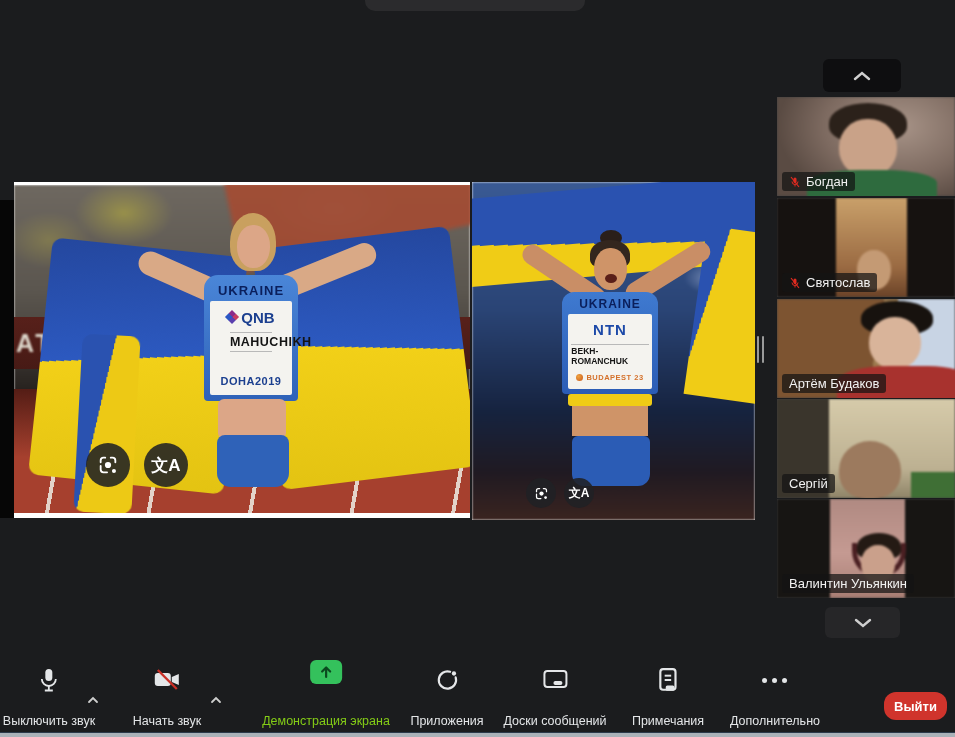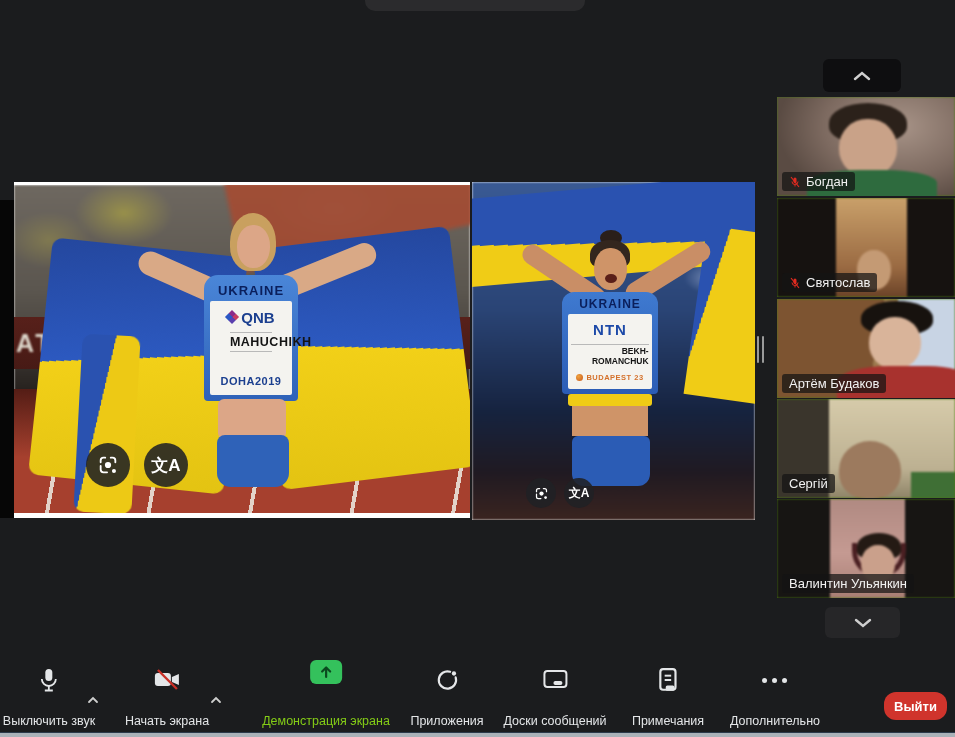--- a/index.html
+++ b/index.html
@@ -72,21 +72,21 @@
   .pr-bun{position:absolute;left:128px;top:48px;width:22px;height:16px;background:#2a1f1a;border-radius:50%;}
   .pr-hair{position:absolute;left:118px;top:58px;width:40px;height:28px;background:#33261e;border-radius:50% 50% 30% 30%;}
   .pr-face{position:absolute;left:122px;top:66px;width:33px;height:42px;background:#cf9468;border-radius:48%;}
   .pr-mouth{position:absolute;left:133px;top:92px;width:12px;height:9px;background:#5a1f18;border-radius:50%;}
   .pr-torso{position:absolute;left:90px;top:110px;width:96px;height:102px;border-radius:12px 12px 4px 4px;
     background:linear-gradient(#3f7ad0,#2b5cb5);}
   .pr-country{position:absolute;left:0;right:0;top:5px;text-align:center;color:#0a1f5c;font-weight:800;font-size:12px;letter-spacing:1px;}
   .pr-bib{position:absolute;left:6px;right:6px;top:22px;bottom:5px;background:#f4f3ef;border-radius:2px;
     display:flex;flex-direction:column;align-items:center;justify-content:space-evenly;padding:1px 0;}
   .pr-spon{color:#1c49a8;font-weight:800;font-size:15px;letter-spacing:1px;}
-  .pr-name{color:#141414;font-weight:800;font-size:8.5px;border-top:1px solid #b9b9b9;width:92%;text-align:right;padding:1px 0;}
+  .pr-name{color:#141414;font-weight:800;font-size:8.5px;border-top:1px solid #b9b9b9;width:92%;text-align:left;padding:1px 0;}
   .pr-event{display:flex;align-items:center;gap:3px;color:#d4702a;font-weight:800;font-size:7.5px;letter-spacing:.5px;}
   .pr-event i{width:7px;height:7px;border-radius:50%;background:radial-gradient(circle at 35% 35%,#f0a23c,#c85a20);}
   .pr-waist{position:absolute;left:96px;top:212px;width:84px;height:12px;background:#f0cc16;border-radius:3px;}
   .pr-midriff{position:absolute;left:100px;top:224px;width:76px;height:30px;background:#cf9468;}
   .pr-shorts{position:absolute;left:100px;top:254px;width:78px;height:50px;background:#2b5cb5;border-radius:6px 6px 12px 12px;}
 
   
   .lens-btn{position:absolute;border-radius:50%;background:rgba(32,33,36,.88);display:flex;align-items:center;justify-content:center;color:#fff;margin-left:48px;}
   .lens-lg{width:44px;height:44px;}
   .lens-sm{width:30px;height:30px;}
@@ -94,21 +94,21 @@
   .lens-sm.lens-translate{font-size:12px;}
 
   
   .divider{position:absolute;left:757px;top:336px;height:27px;display:flex;gap:3px;}
   .divider i{width:2px;height:27px;background:#9a9a9a;border-radius:1px;}
 
   
   .chev-btn{position:absolute;display:flex;align-items:center;justify-content:center;border:none;cursor:pointer;border-radius:6px;color:#cfcfcf;}
   .chev-up{left:823px;top:59px;width:78px;height:33px;background:#0e0e10;}
   .chev-down{left:825px;top:607px;width:75px;height:31px;background:#262628;}
-  .tile{position:absolute;left:777px;width:178px;height:99px;background:#4d7c0f;overflow:hidden;}
+  .tile{position:absolute;left:777px;width:178px;height:99px;background:#404040;overflow:hidden;}
   .tile .art{position:absolute;inset:0;filter:blur(1.3px);}
   .nametag{position:absolute;left:5px;bottom:5px;display:flex;align-items:center;gap:5px;background:rgba(20,20,20,.72);
     color:#f2f2f2;font-size:13px;padding:2px 7px;border-radius:3px;max-width:166px;white-space:nowrap;}
   
   .a1{background:radial-gradient(120px 80px at 68% 30%,#a89488,#7d6a60 62%,#5a4b43);}
   .a1 .hair{position:absolute;left:52px;top:6px;width:78px;height:40px;background:#2b211a;border-radius:50% 50% 40% 40%;}
   .a1 .face{position:absolute;left:62px;top:22px;width:58px;height:58px;background:#c9a288;border-radius:48%;}
   .a1 .shirt{position:absolute;left:30px;bottom:-6px;width:130px;height:32px;background:#2e6b3e;border-radius:40% 40% 0 0;}
   .a2{background:#161210;}
   .a2 .col{position:absolute;left:33%;width:40%;top:0;bottom:0;background:linear-gradient(#c9a06a,#9a6a42 70%,#6b4328);}
@@ -333,21 +333,21 @@
           <polyline points="2,6 6,2 10,6"></polyline>
         </svg>
     </div>
 
     <div class="tb-item" style="left:167px">
       <svg width="30" height="26" viewBox="0 0 30 26" fill="none">
         <rect x="3" y="6" width="16" height="13" rx="3" fill="#e4e6e8"></rect>
         <path d="M20 10l7-3v11l-7-3z" fill="#e4e6e8"></path>
         <line x1="6" y1="3" x2="25" y2="22" stroke="#c92f26" stroke-width="2.4"></line>
       </svg>
-      <span class="lbl">Начать экрана</span>
+      <span class="lbl">Начать звук</span>
     </div>
     <div class="tb-chev" style="left:216px">
       <svg width="12" height="8" viewBox="0 0 12 8" fill="none" stroke="currentColor" stroke-width="1.8" stroke-linecap="round">
           <polyline points="2,6 6,2 10,6"></polyline>
         </svg>
     </div>
 
     <div class="tb-item active" style="left:326px">
       <div class="share-pill">
         <svg width="14" height="14" viewBox="0 0 14 14" fill="none" stroke="#0a4a1e" stroke-width="2.2" stroke-linecap="round" stroke-linejoin="round">

